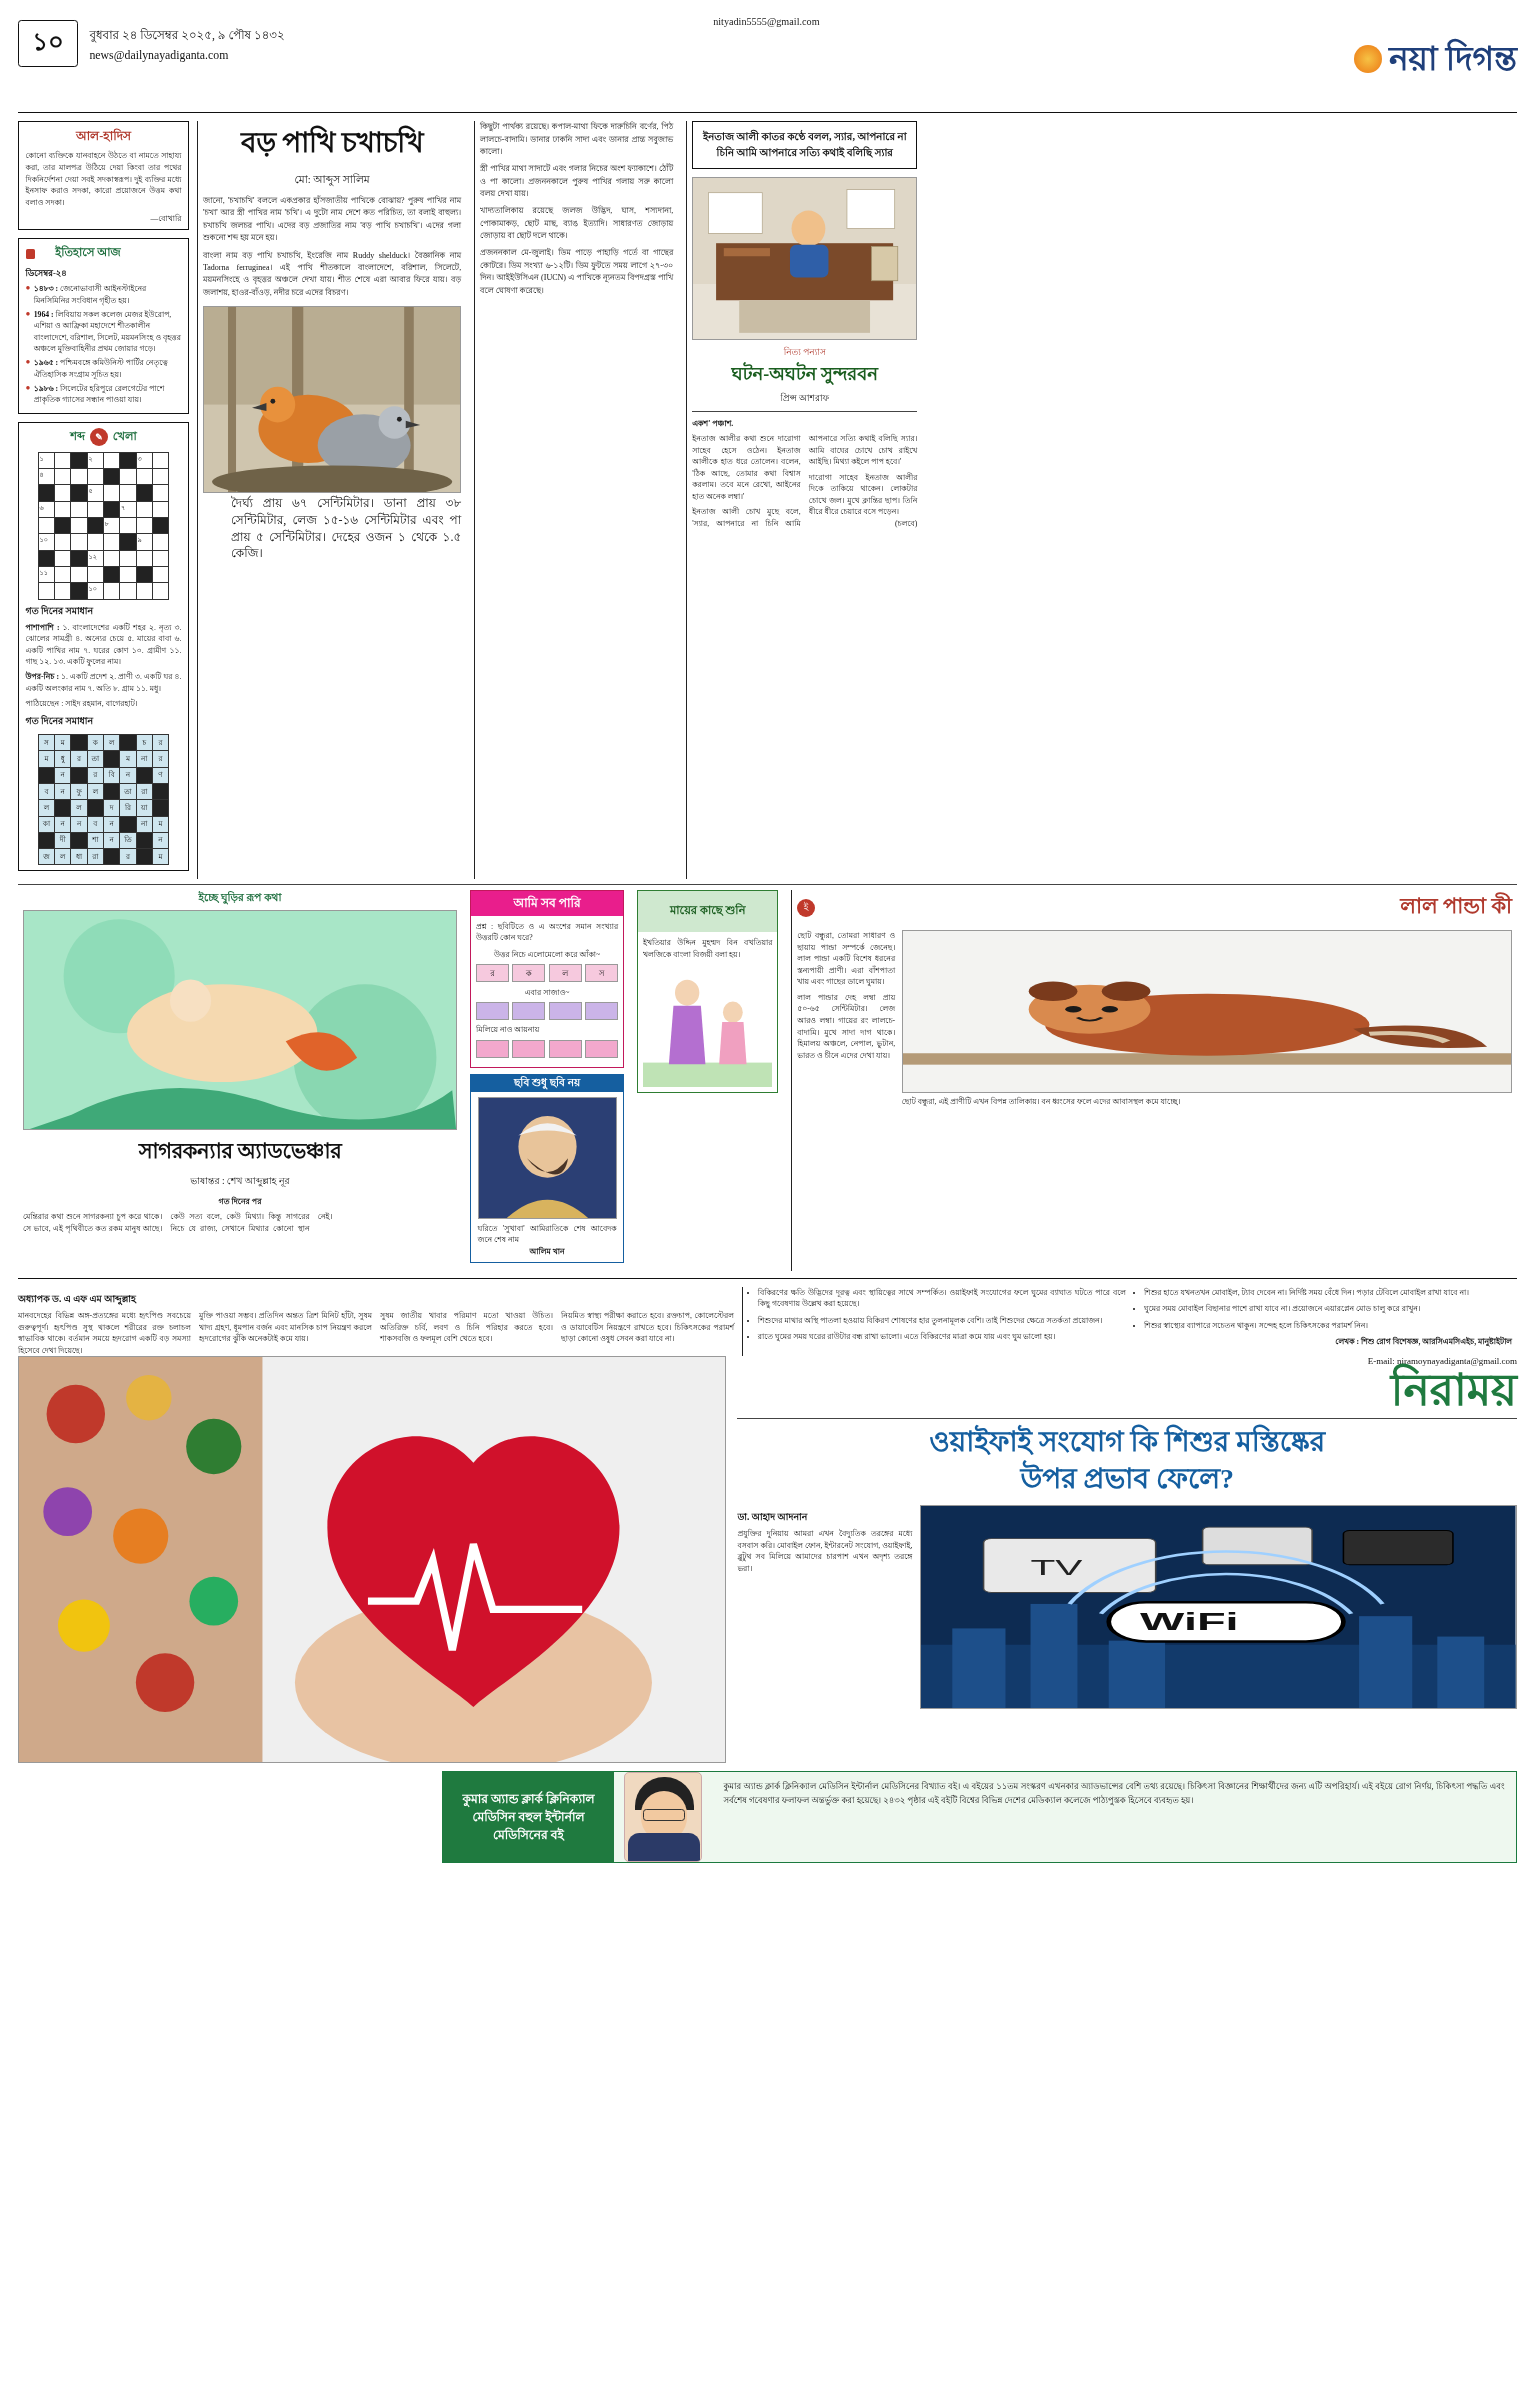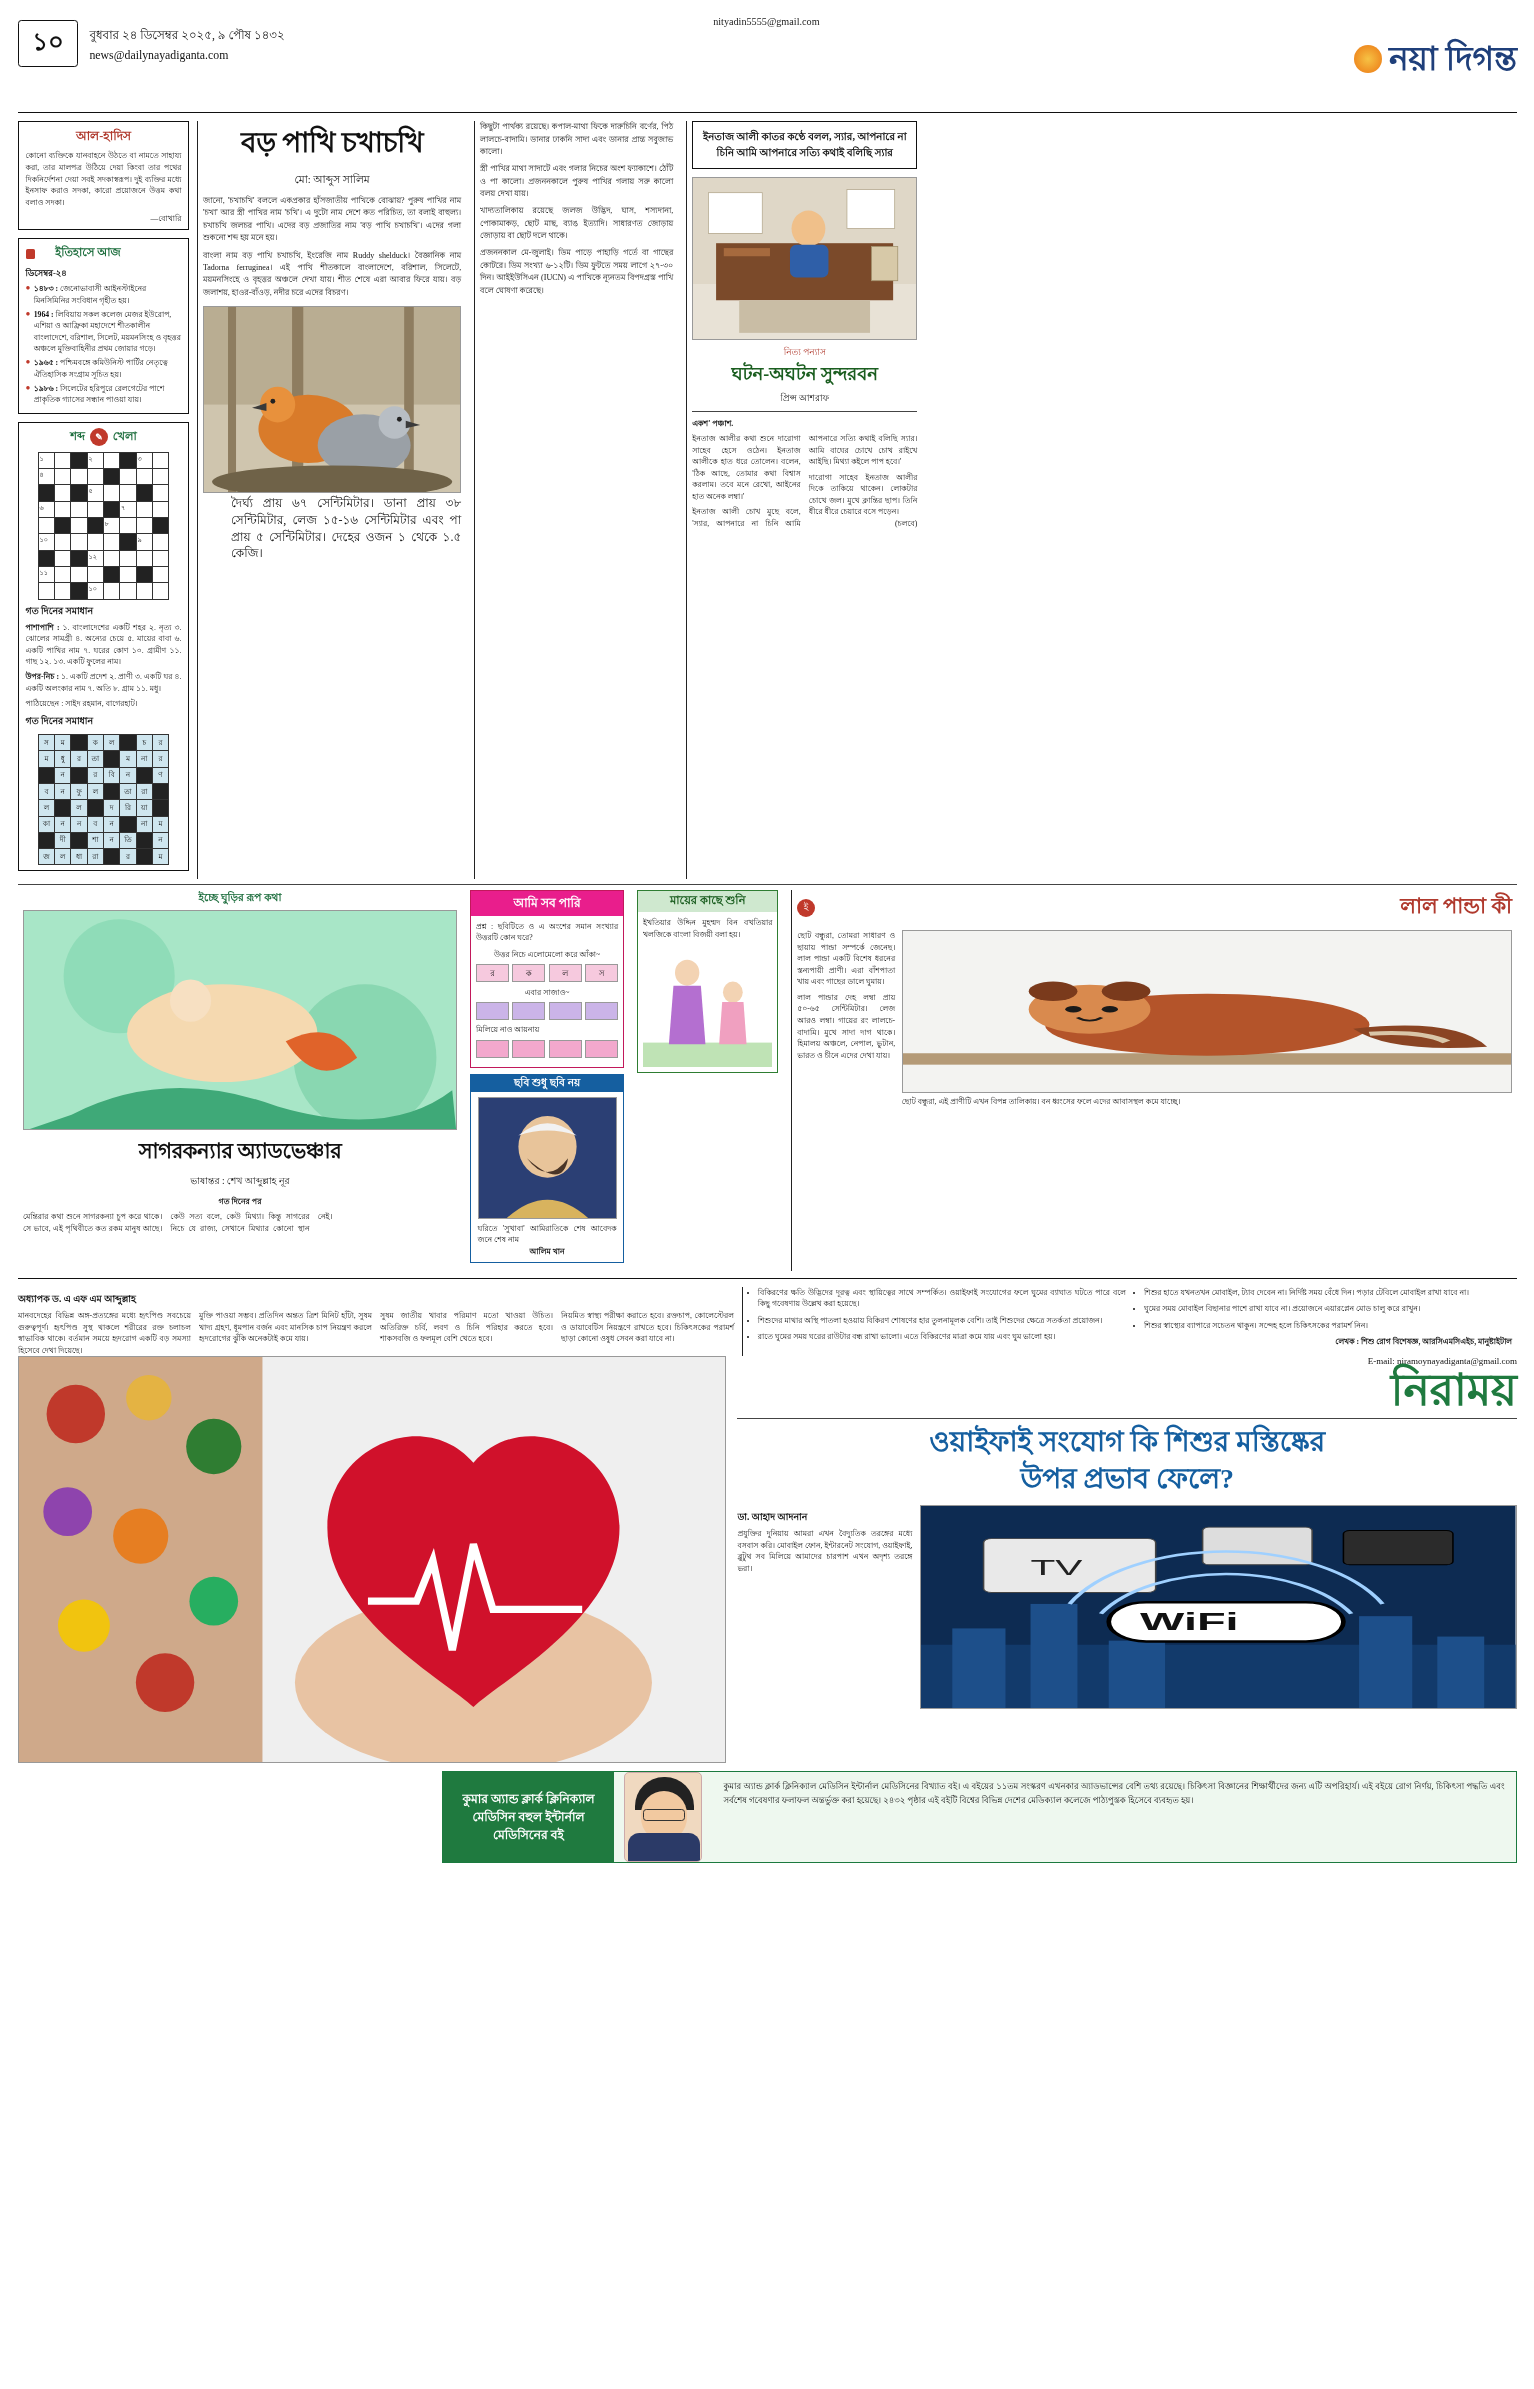--- a/index.html
+++ b/index.html
@@ -72,21 +72,21 @@
   table.cw td.blk { background:#222; }
   table.cw td.num { font-size:6.5px; text-align:left; vertical-align:top; padding-left:0.8px; }
   table.cw2 td { background:#cfe6ef; }
 
   .sec-head { font-weight:bold; font-size:9.4px; margin:4.9px 0 2.4px; }
 
   
   .pink-panel { border:0.8px solid #c2185b; }
   .pink-head { background:#e91e8c; color:#fff; text-align:center; font-weight:bold; font-size:12.2px; padding:2.4px; }
   .green-panel { border:0.8px solid #2e7d32; }
-  .green-head { background:#cfe8cf; color:#1b5e20; text-align:center; font-weight:bold; font-size:11.4px; padding:1px; }
+  .green-head { background:#cfe8cf; color:#1b5e20; text-align:center; font-weight:bold; font-size:11.4px; padding:11px; }
 
   .swatchrow { display:flex; gap:3.3px; margin:4.1px 0; }
   .swatch { flex:1; height:18px; border:0.8px solid #999; display:flex; align-items:center; justify-content:center; font-size:8.1px; }
 
   .pp-title { text-align:center; font-weight:bold; font-size:18px; color:#1b5e20; }
   .pp-sub { text-align:center; font-size:9px; }
   .nir-logo { text-align:right; font-size:44px; font-weight:bold; color:#1f7a3f; line-height:1; }
   .nir-mail { text-align:right; font-size:9px; margin-bottom:3.3px; }
   .nir-head { text-align:center; font-size:28px; font-weight:bold; color:#155fa0; line-height:1.3; }
   .nir-author { font-size:9.4px; font-weight:bold; margin:4.9px 0 3.3px; }

